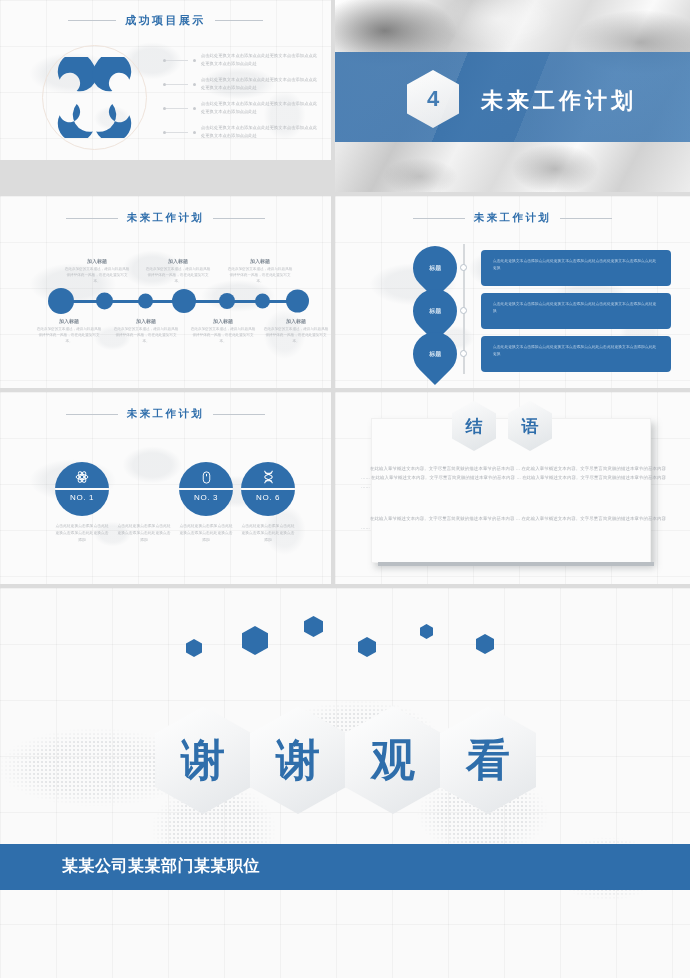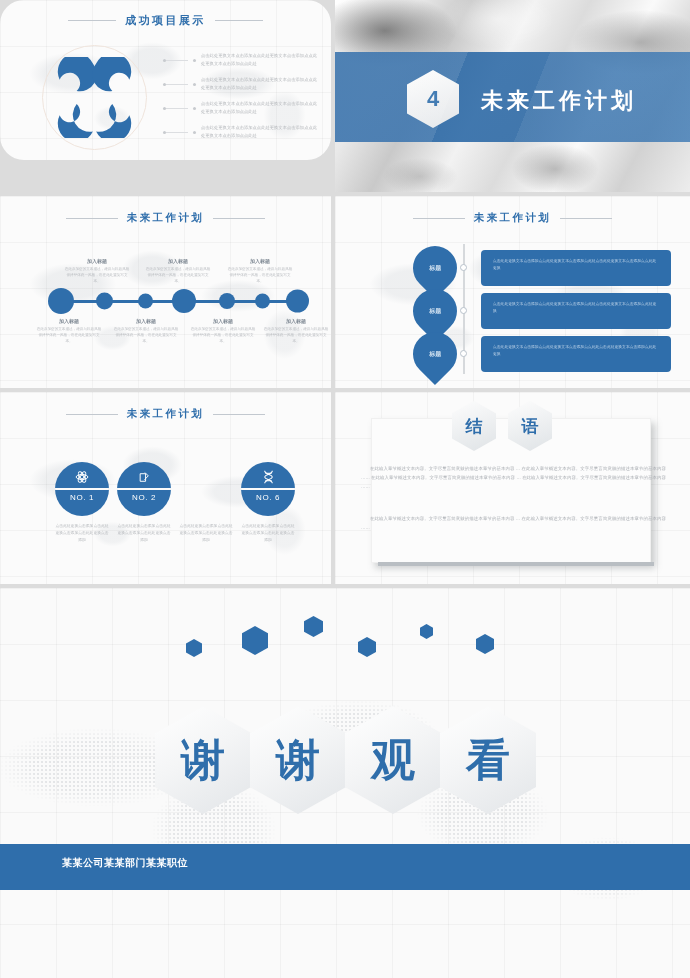--- a/index.html
+++ b/index.html
@@ -42,21 +42,21 @@
     gap:9px;
   }
   .s-head .rule{ height:1px; background:#c2c8cf; width:52px; }
   .s-head .txt{
     color:#2f6eab; font-weight:bold; letter-spacing:2.4px;
     white-space:nowrap;
   }
   .ph{ color:#b9bcc0; line-height:1.45; }
 
   
-  #slide1{ left:0; top:0; width:331px; height:160px;border-radius:24px; }
+  #slide1{ left:0; top:0; width:331px; height:160px; }
   #slide1 .s-head{ top:13px; font-size:11px; }
   #slide1 .s-head .rule{ width:48px; }
   .logo-ring{
     position:absolute; left:42px; top:45px; width:105px; height:105px;
     border-radius:50%; border:1px solid #efe4dc;
   }
   .clover{ position:absolute; left:54px; top:57px; width:81px; height:81px; }
   .bullets{ position:absolute; left:163px; top:52px; width:155px; }
   .brow{ display:flex; align-items:flex-start; margin-bottom:9px; }
   .brow .d1{ width:3px;height:3px;border-radius:50%;background:#c8cbcf;margin:7px 0 0 0; flex:none;}
@@ -187,21 +187,21 @@
     background:linear-gradient(150deg,#ffffff 0%,#f4f5f6 45%,#e2e5e8 100%);
     clip-path:polygon(50% 0,100% 25%,100% 75%,50% 100%,0 75%,0 25%);
     display:flex;align-items:center;justify-content:center;
     color:#2f6eab; font-size:44px; font-weight:bold;
     filter:drop-shadow(3px 4px 3px rgba(130,138,146,.5));
   }
   .footbar{
     position:absolute; left:0; right:0; top:256px; height:46px;
     background:#2f6eab;
   }
-  .foot-left{ position:absolute; left:62px; top:268px; color:#fff; font-size:10px; font-weight:bold; letter-spacing:.5px;}
+  .foot-left{ position:absolute; left:62px; top:268px; color:#fff; font-size:16px; font-weight:bold; letter-spacing:.5px;}
   .foot-right{ position:absolute; right:36px; top:269px; color:#fff; font-size:12.5px; font-weight:bold; display:flex; gap:22px;}
   .year-hex{
     position:absolute; left:289px; top:232px; width:112px; height:126px;
     background:linear-gradient(150deg,#ffffff 0%,#f3f4f5 48%,#dfe2e5 100%);
     clip-path:polygon(50% 0,100% 22%,100% 78%,50% 100%,0 78%,0 22%);
     display:flex;align-items:center;justify-content:center;
     color:#2f6eab; font-size:36px; font-weight:bold; letter-spacing:-1px;
     filter:drop-shadow(4px 4px 4px rgba(120,128,136,.55));
   }
 </style>
@@ -361,32 +361,32 @@
             <ellipse cx="12" cy="12" rx="10" ry="4.4"></ellipse>
           <ellipse cx="12" cy="12" rx="10" ry="4.4" transform="rotate(60 12 12)"></ellipse>
           <ellipse cx="12" cy="12" rx="10" ry="4.4" transform="rotate(120 12 12)"></ellipse>
         </svg>
       </div>
       <div class="sep"></div>
       <div class="no">NO. 1</div>
     </div>
     <div class="c-cap ph" style="left:54px">点击此处更换点击添加点击此处更换点击添加点击此处更换点击添加</div>
 
-    <div class="circ" style="left:117px">
+    <div class="c-cap ph" style="left:116px">点击此处更换点击添加点击此处更换点击添加点击此处更换点击添加</div>
+
+    <div class="circ" style="left:179px">
       <div class="ic">
-        <svg width="13" height="13" viewBox="0 0 24 24" fill="none" stroke="#fff" stroke-width="1.8">
-          <path d="M4 5h10v14H4z"></path>
-            <path d="M13 3l6 6-7 7"></path>
+        <svg width="11" height="13" viewBox="0 0 16 22" fill="none" stroke="#fff" stroke-width="1.6">
+          <rect x="2.5" y="1.5" width="11" height="19" rx="5.5"></rect>
+            <path d="M8 5v4"></path>
         </svg>
       </div>
       <div class="sep"></div>
-      <div class="no">NO. 2</div>
-    </div>
-    <div class="c-cap ph" style="left:116px">点击此处更换点击添加点击此处更换点击添加点击此处更换点击添加</div>
-
+      <div class="no">NO. 3</div>
+    </div>
     <div class="c-cap ph" style="left:178px">点击此处更换点击添加点击此处更换点击添加点击此处更换点击添加</div>
 
     <div class="circ" style="left:241px">
       <div class="ic">
         <svg width="13" height="14" viewBox="0 0 20 22" fill="none" stroke="#fff" stroke-width="1.7">
           <path d="M4 1c0 6 12 6 12 10S4 15 4 21"></path>
             <path d="M16 1c0 6-12 6-12 10s12 4 12 10"></path>
           <path d="M5 5h10M5 17h10"></path>
         </svg>
       </div>

